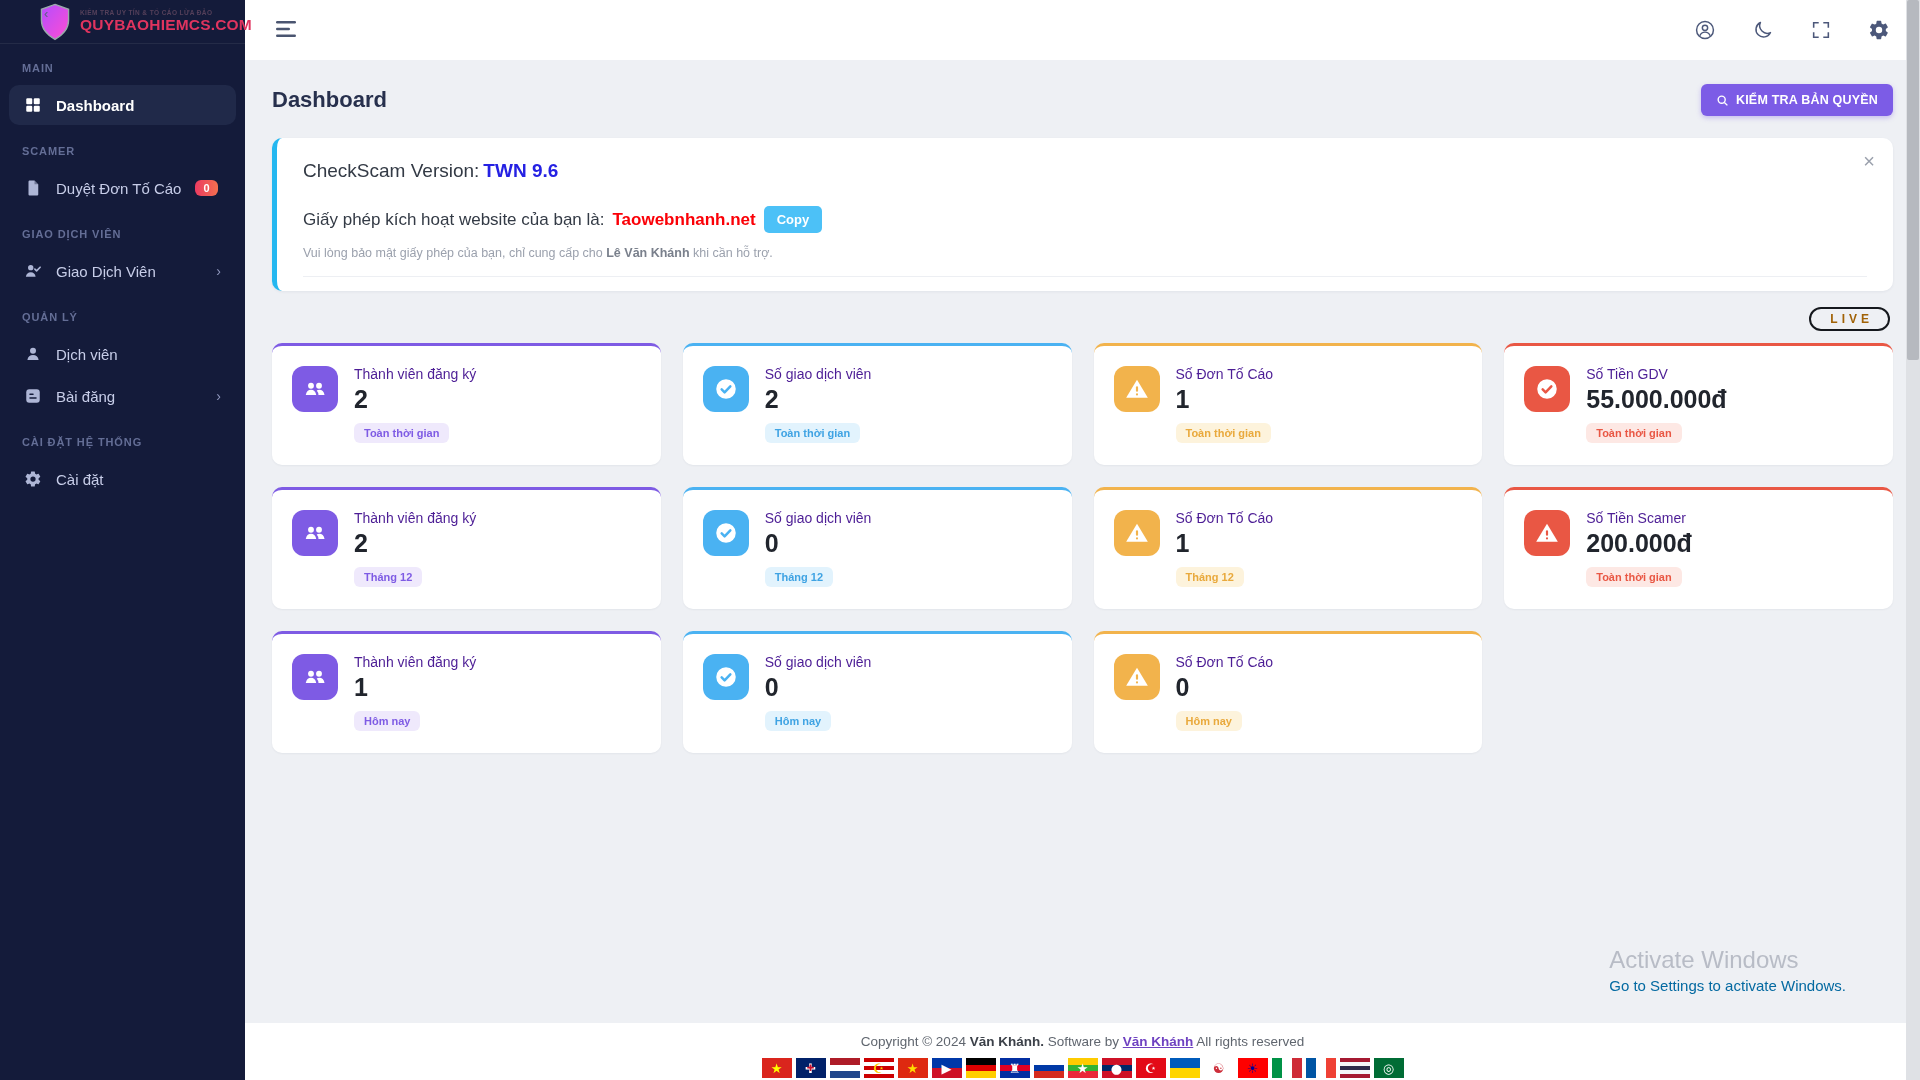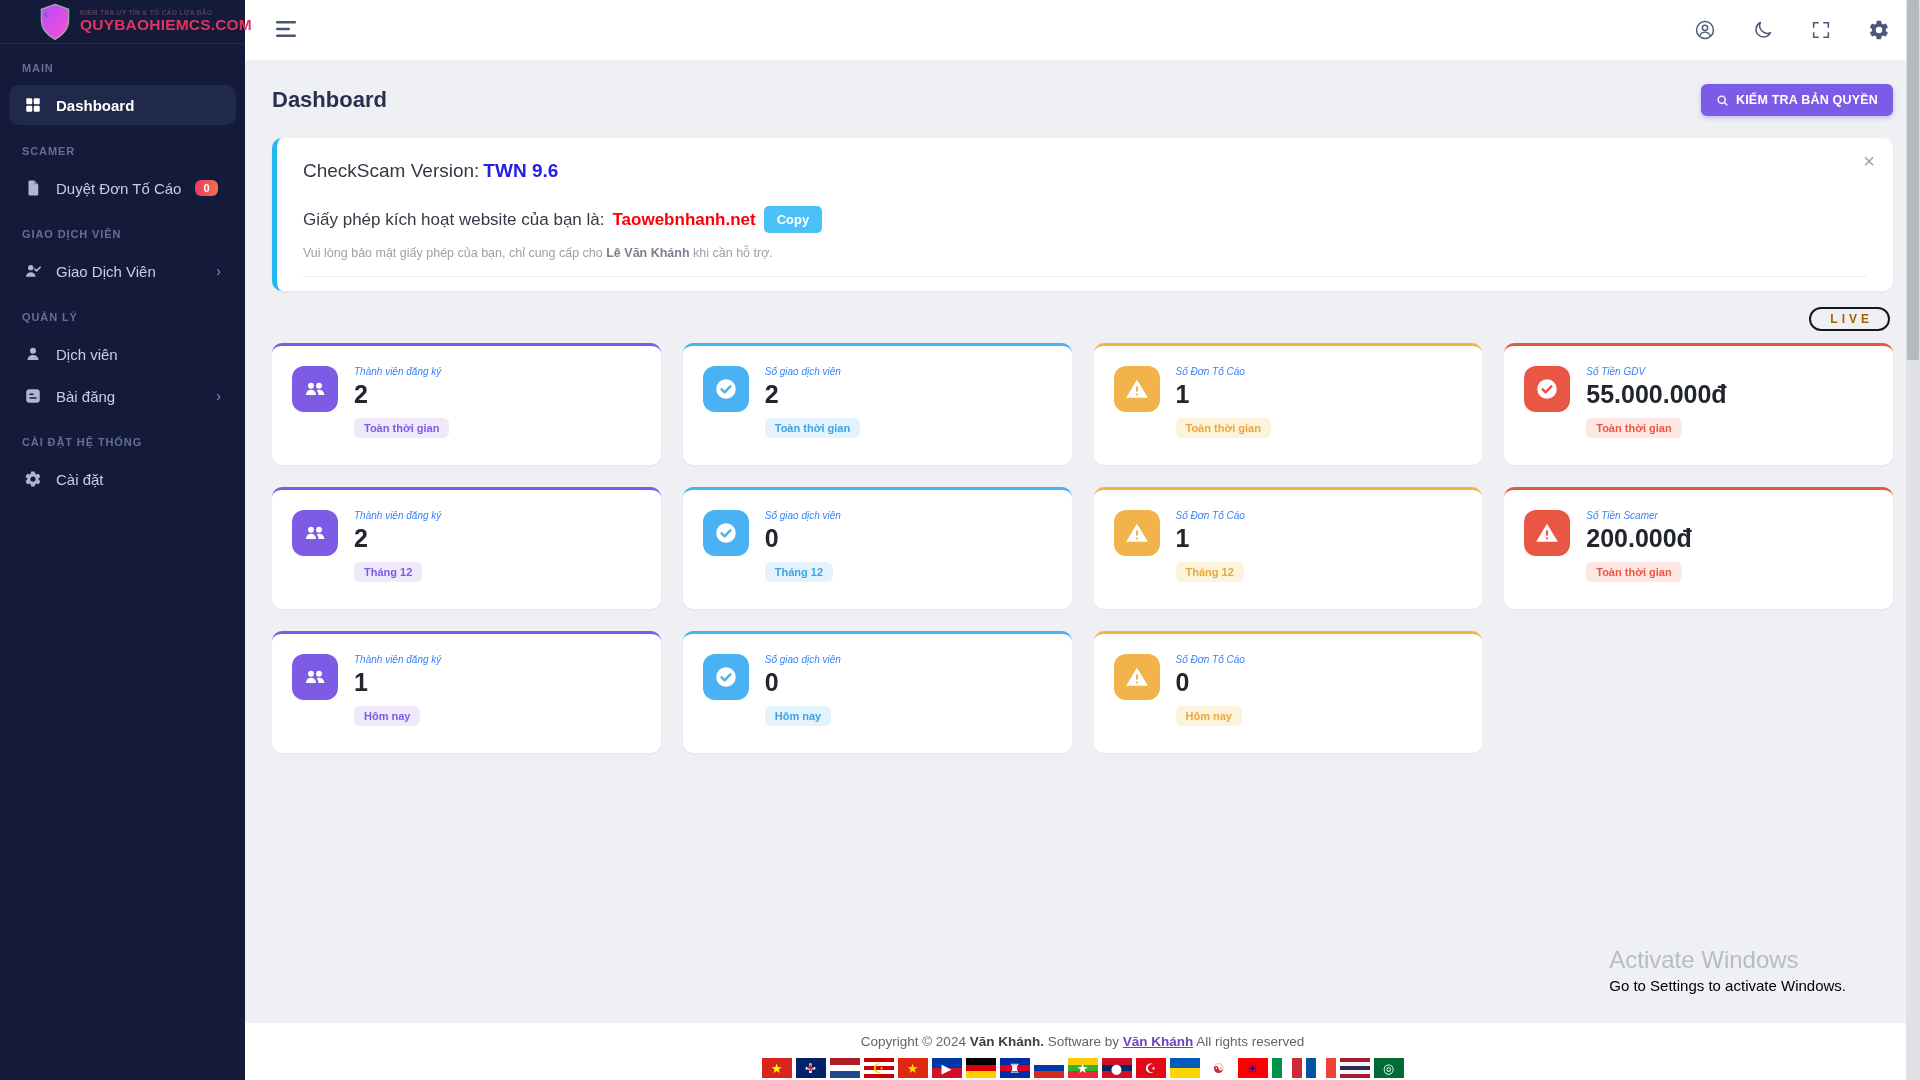--- a/index.html
+++ b/index.html
@@ -52,38 +52,38 @@
 
   
   .live-row { display:flex; justify-content:flex-end; margin:16px 3px 12px 0; }
   .live-badge { border:2px solid #15181d; color:#a16207; padding:3px 15px 3px 19px; border-radius:999px; font-weight:800; font-size:12px; letter-spacing:4px; }
   .stats-grid { display:grid; grid-template-columns:repeat(4,1fr); gap:22px; }
   .stat-card { background:#fff; border-radius:10px; border-top:3px solid var(--accent); box-shadow:0 1px 2px rgba(20,30,60,.05); padding:20px; height:122px; display:flex; gap:16px; align-items:flex-start; }
   .stat-icon { width:46px; height:46px; border-radius:12px; background:var(--accent); display:flex; align-items:center; justify-content:center; color:#fff; flex-shrink:0; }
   .stat-icon svg { width:26px; height:26px; }
   .accent-stroke { stroke:var(--accent); }
   .accent-fill { fill:var(--accent); }
-  .stat-title { font-size:10px; color:#3b82f6;font-style:italic; }
+  .stat-title { font-size:14px; color:#4c1d95; }
   .stat-value { font-size:25px; font-weight:bold; color:#21252d; margin-top:3px; }
   .stat-badge { display:inline-block; margin-top:9px; font-size:11px; font-weight:bold; padding:4px 10px; border-radius:6px; background:var(--badge-bg); color:var(--badge-text); }
 
   
   .footer { background:#fff; text-align:center; padding:11px 0 2px; flex-shrink:0; }
   .footer-text { font-size:13.5px; color:#60666f; }
   .footer-text b { color:#3c4149; }
   .footer-link { color:#6f42c1; font-weight:bold; text-decoration:underline; cursor:pointer; }
   .flags-row { display:flex; justify-content:center; gap:4px; margin-top:9px; }
   .flag { width:30px; height:20px; position:relative; display:flex; align-items:center; justify-content:center; overflow:hidden; flex-shrink:0; }
   .flag .emblem { font-size:13px; line-height:1; font-family:"DejaVu Sans",sans-serif; }
   .flag .emblem2 { position:absolute; font-size:9px; }
 
   
   .watermark { position:absolute; right:74px; bottom:86px; color:#b8bcc6; text-align:left; }
   .watermark-l1 { font-size:24px; }
-  .watermark-l2 { font-size:15px; color:#000000; margin-top:3px; }
+  .watermark-l2 { font-size:15px; color:#0369a1; margin-top:3px; }
   .scrollbar { position:absolute; top:0; right:0; width:14px; height:1080px; background:#dfe1e5; }
   .scroll-thumb { position:absolute; top:0; left:1px; width:12px; height:360px; background:#b6b9bf; border-radius:2px; }
 </style>
 </head>
 <body>
 
 <div class="app">
 
   <aside class="sidebar">
     <span class="collapse-arrow">‹</span>

